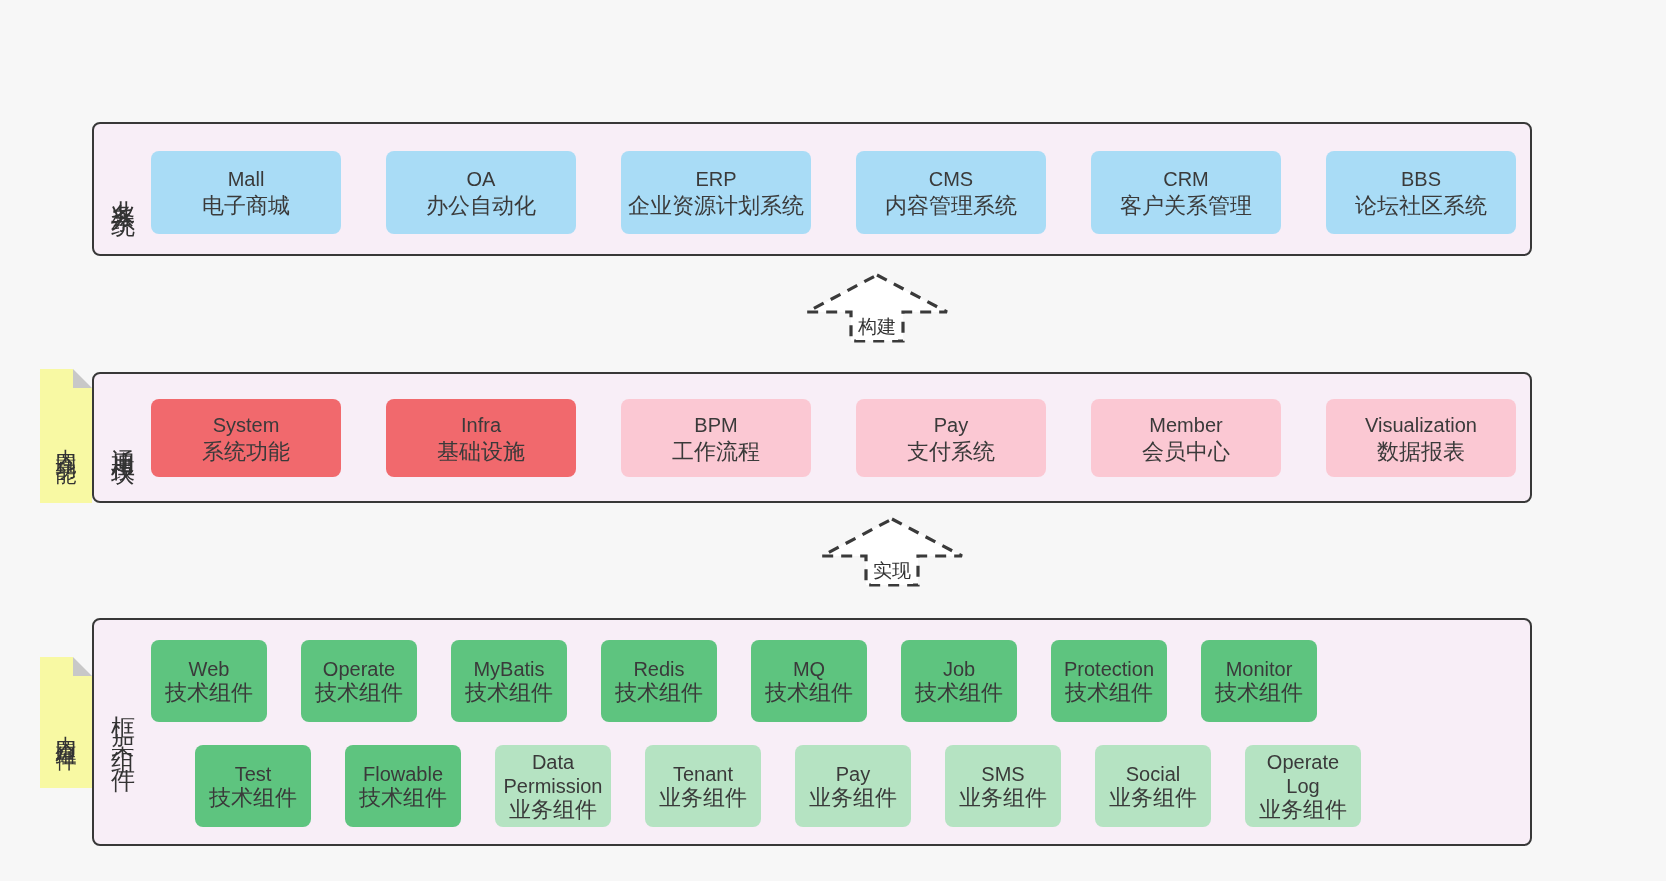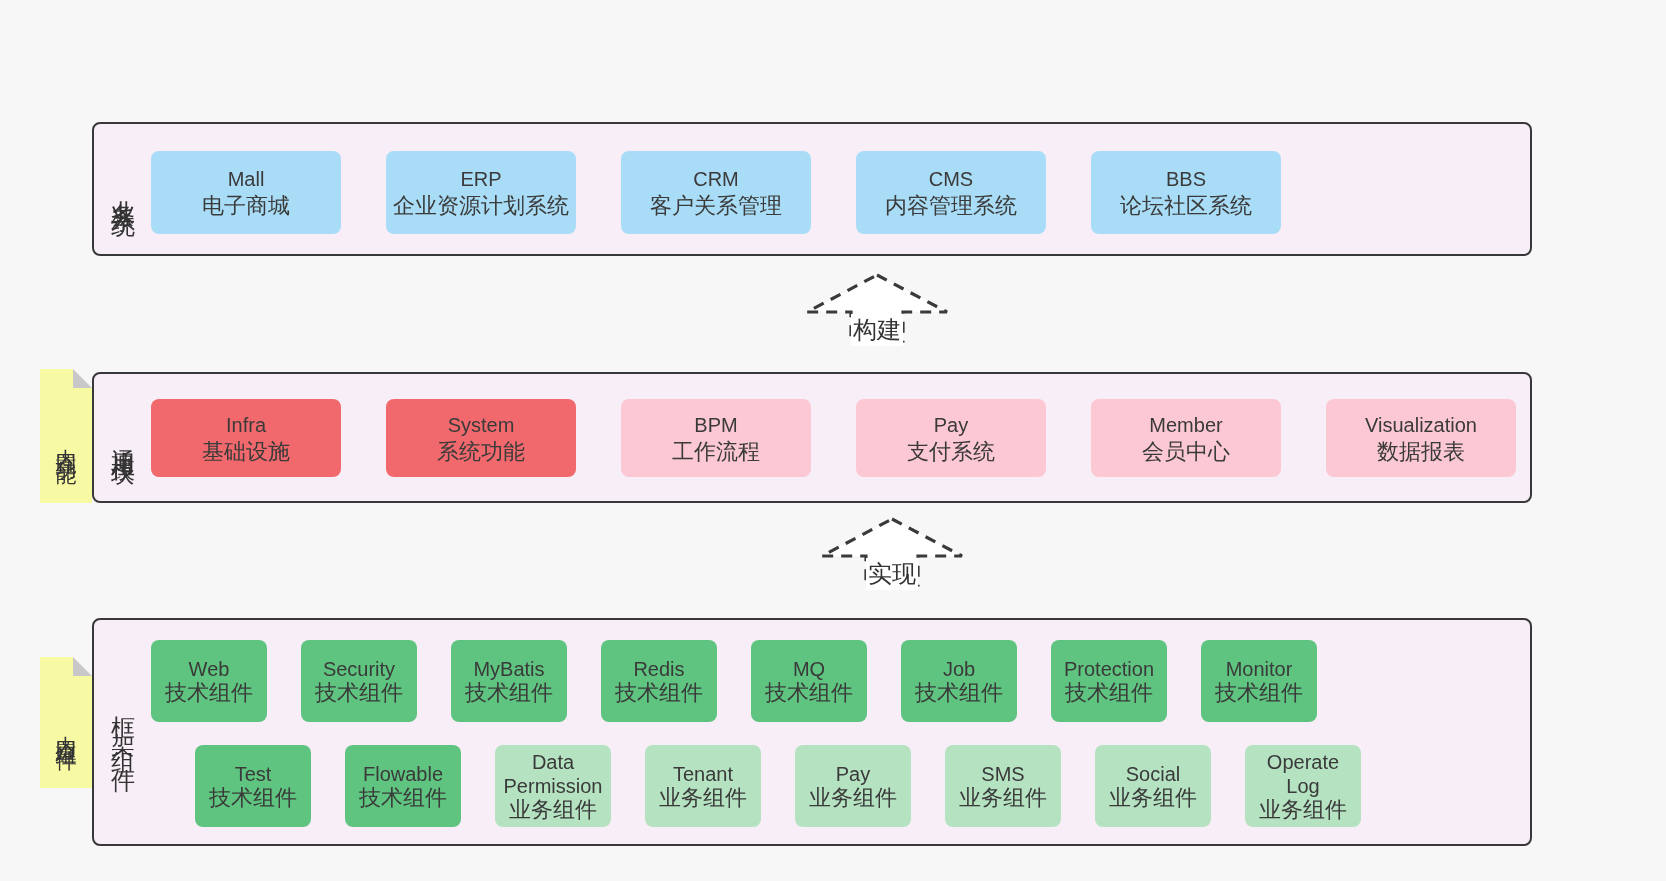--- a/index.html
+++ b/index.html
@@ -57,46 +57,50 @@
   .sticky .vtext{
     writing-mode:vertical-rl;text-orientation:upright;
     font-size:21px;letter-spacing:5px;color:#333;margin-top:12px;white-space:nowrap;
   }
   .arrow{position:absolute;width:150px;height:72px;}
   .arrow-build{left:802px;top:272px;}
   .arrow-implement{left:817px;top:516px;}
   .arrow svg{display:block;}
   .arrow-label{
     position:absolute;top:42px;left:50%;transform:translateX(-50%);
-    font-size:24px;color:#333;background:#ffffff;padding:0 2px;white-space:nowrap;
+    font-size:19px;color:#333;background:#ffffff;padding:0 2px;white-space:nowrap;
   }
 </style>
 </head>
 <body>
 
 <div class="canvas">
 
   <section class="panel panel-top">
     <div class="vlabel">业务系统</div>
     <div class="boxes boxes-top">
       <div class="box blue">
         <div class="en">Mall</div>
         <div class="zh">电子商城</div>
       </div>
       <div class="box blue">
+        <div class="en">OA</div>
+        <div class="zh">办公自动化</div>
+      </div>
+      <div class="box blue">
         <div class="en">ERP</div>
         <div class="zh">企业资源计划系统</div>
       </div>
       <div class="box blue">
+        <div class="en">CMS</div>
+        <div class="zh">内容管理系统</div>
+      </div>
+      <div class="box blue">
         <div class="en">CRM</div>
         <div class="zh">客户关系管理</div>
-      </div>
-      <div class="box blue">
-        <div class="en">CMS</div>
-        <div class="zh">内容管理系统</div>
       </div>
       <div class="box blue">
         <div class="en">BBS</div>
         <div class="zh">论坛社区系统</div>
       </div>
     </div>
   </section>
 
   <div class="arrow arrow-build">
     <svg width="150" height="72" viewBox="0 0 150 72">
@@ -106,26 +110,26 @@
   </div>
 
   <div class="sticky sticky1">
     <span class="vtext">内置功能</span>
   </div>
 
   <section class="panel panel-mid">
     <div class="vlabel">通用模块</div>
     <div class="boxes boxes-mid">
       <div class="box box-mid red">
+        <div class="en">System</div>
+        <div class="zh">系统功能</div>
+      </div>
+      <div class="box box-mid red">
         <div class="en">Infra</div>
         <div class="zh">基础设施</div>
-      </div>
-      <div class="box box-mid red">
-        <div class="en">System</div>
-        <div class="zh">系统功能</div>
       </div>
       <div class="box box-mid pink">
         <div class="en">BPM</div>
         <div class="zh">工作流程</div>
       </div>
       <div class="box box-mid pink">
         <div class="en">Pay</div>
         <div class="zh">支付系统</div>
       </div>
       <div class="box box-mid pink">
@@ -151,21 +155,21 @@
   </div>
 
   <section class="panel panel-bot">
     <div class="vlabel vlabel-spread">框架组件</div>
     <div class="boxes boxes-b1">
       <div class="box box-sm green">
         <div class="en">Web</div>
         <div class="zh">技术组件</div>
       </div>
       <div class="box box-sm green">
-        <div class="en">Security</div>
+        <div class="en">Operate</div>
         <div class="zh">技术组件</div>
       </div>
       <div class="box box-sm green">
         <div class="en">MyBatis</div>
         <div class="zh">技术组件</div>
       </div>
       <div class="box box-sm green">
         <div class="en">Redis</div>
         <div class="zh">技术组件</div>
       </div>

